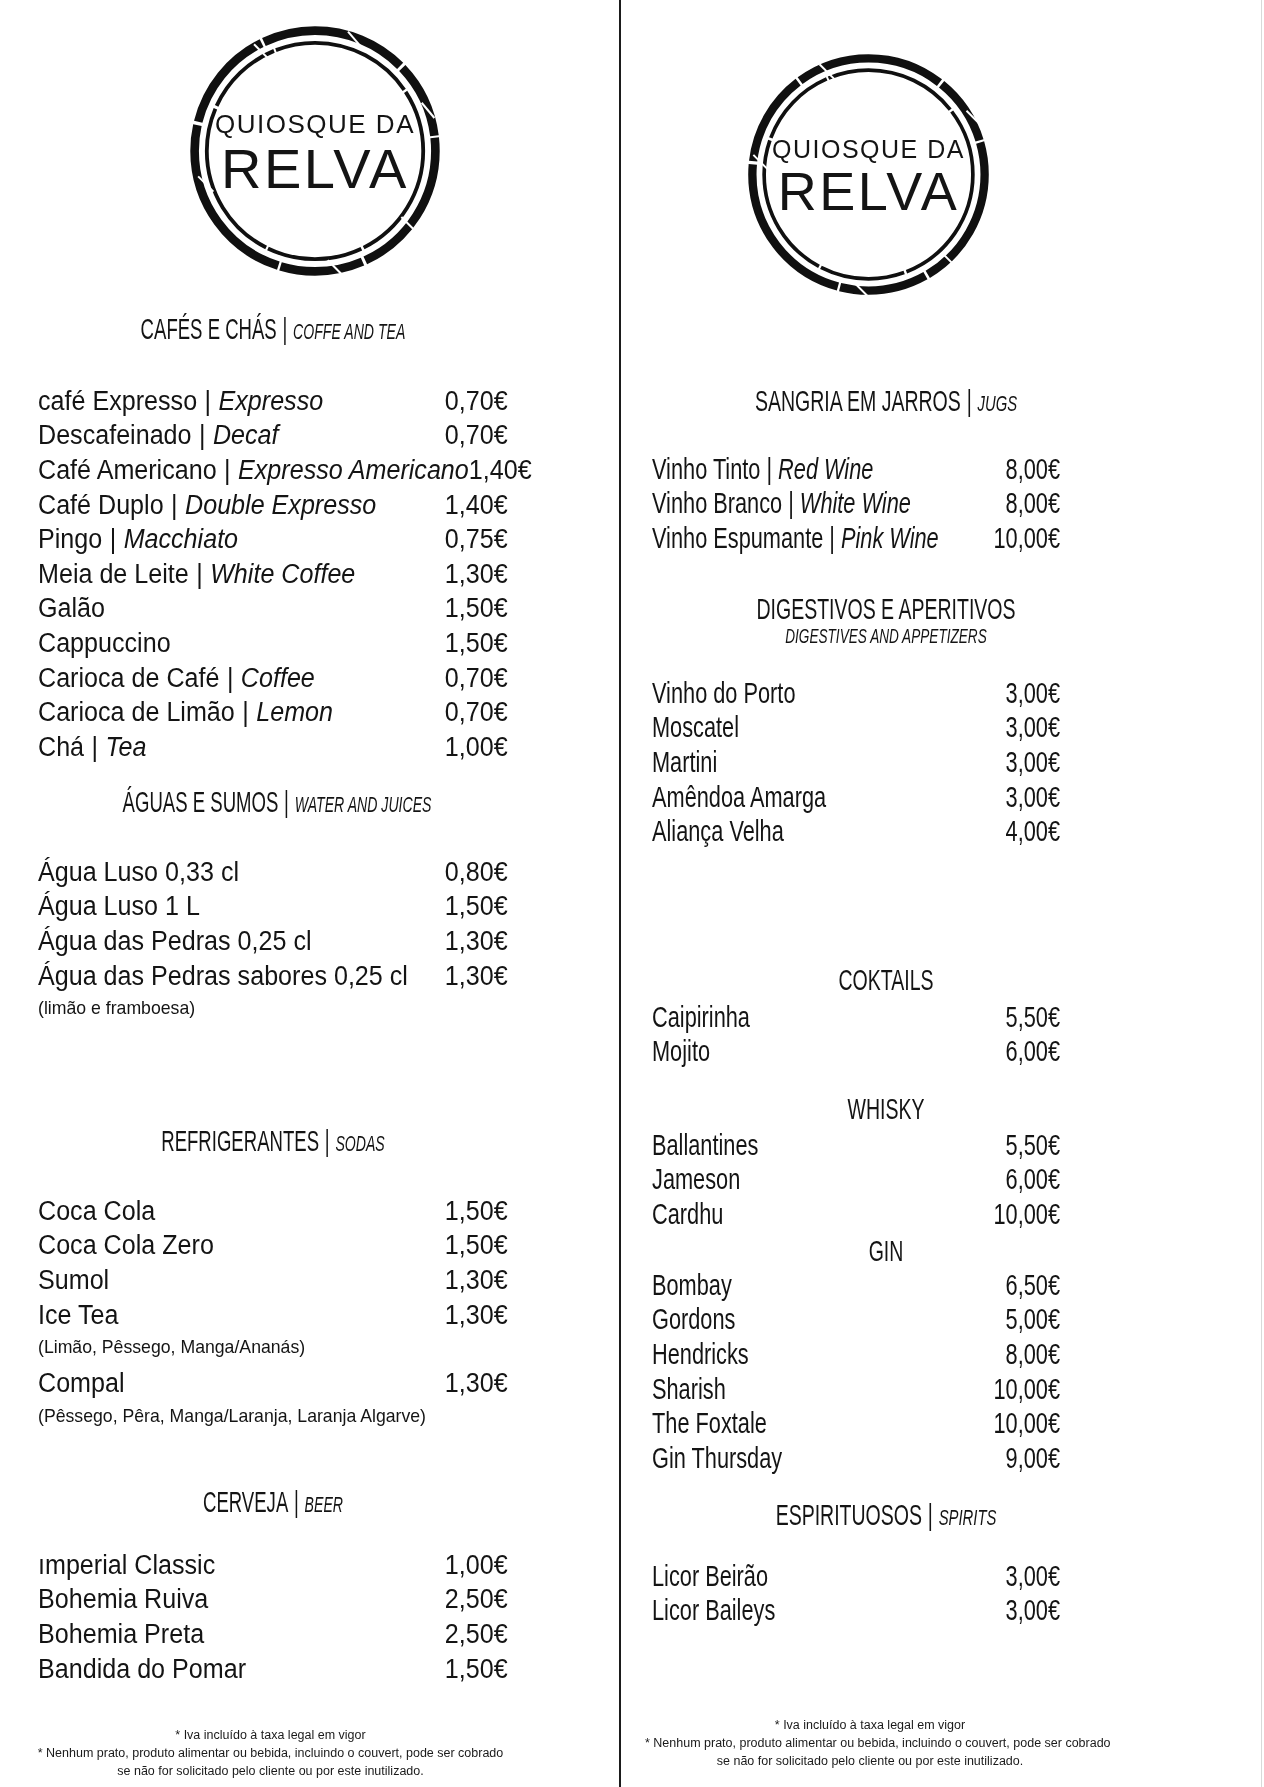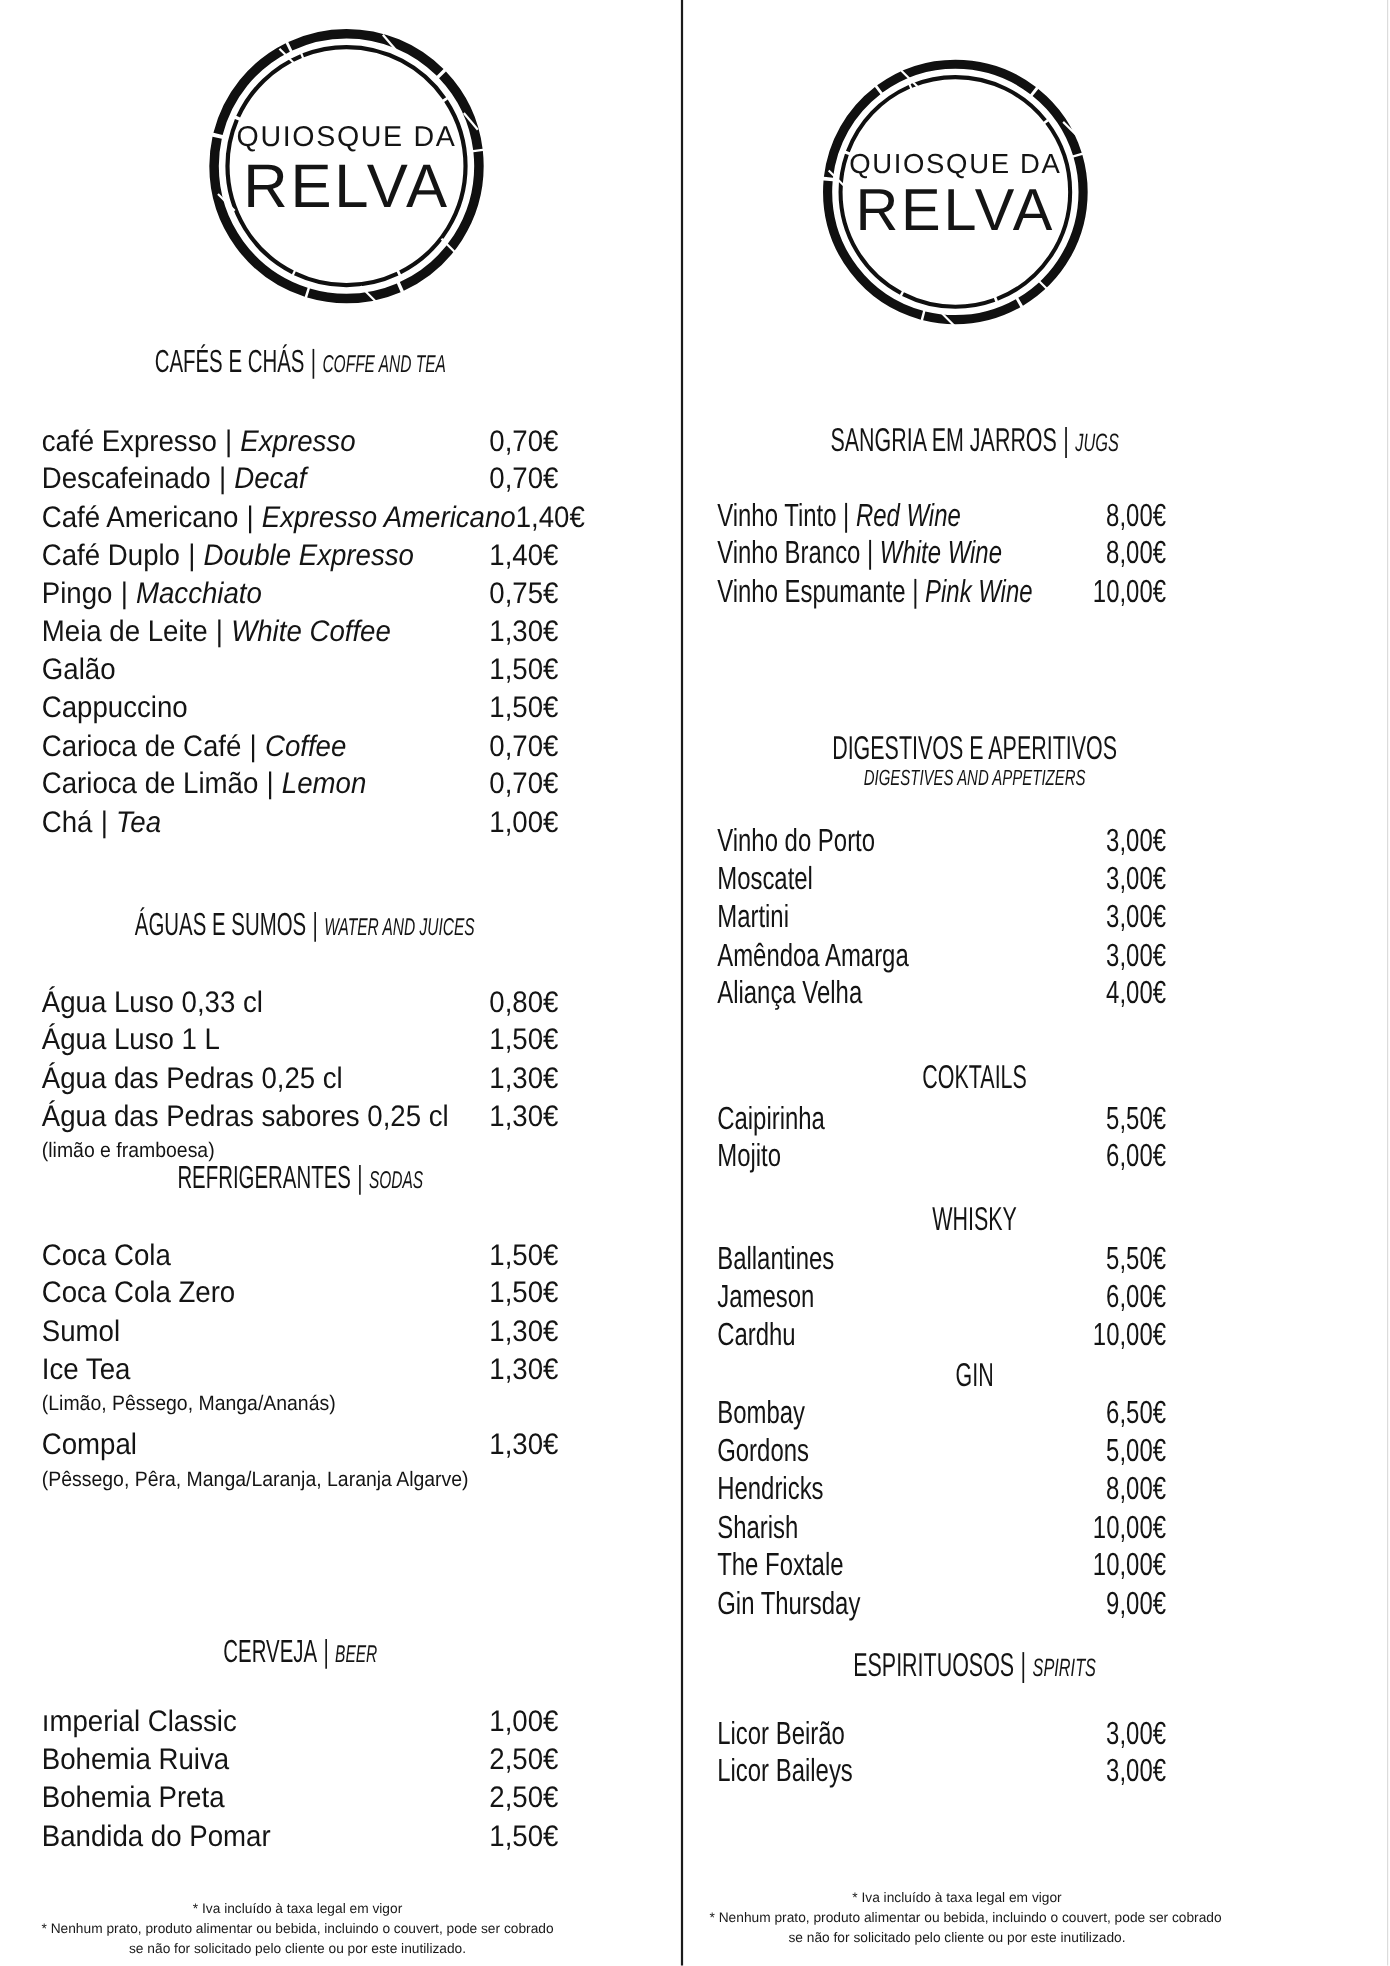--- a/index.html
+++ b/index.html
@@ -187,21 +187,21 @@
   <div class="item">
     <div class="row">
       <span class="nm"><span class="pt">Chá</span><span class="sep"></span><span class="en">Tea</span></span>
       <span class="pr">1,00€</span>
     </div>
 
   </div>
 </div>
   </div>
 
-  <div class="sec left" style="top:826px">
+  <div class="sec left" style="top:787px">
     <div class="hdr">
       <span class="hpt">ÁGUAS E SUMOS</span><span class="hsep"></span><span class="hen">WATER AND JUICES</span>
     </div>
     <div class="items" style="margin-top:38px">
   <div class="item">
     <div class="row">
       <span class="nm"><span class="pt">Água Luso 0,33 cl</span></span>
       <span class="pr">0,80€</span>
     </div>
 
@@ -226,21 +226,21 @@
   <div class="item">
     <div class="row">
       <span class="nm"><span class="pt">Água das Pedras sabores 0,25 cl</span></span>
       <span class="pr">1,30€</span>
     </div>
     <div class="note">(limão e framboesa)</div>
   </div>
 </div>
   </div>
 
-  <div class="sec left" style="top:1056px">
+  <div class="sec left" style="top:1126px">
     <div class="hdr">
       <span class="hpt">REFRIGERANTES</span><span class="hsep"></span><span class="hen">SODAS</span>
     </div>
     <div class="items" style="margin-top:38px">
   <div class="item">
     <div class="row">
       <span class="nm"><span class="pt">Coca Cola</span></span>
       <span class="pr">1,50€</span>
     </div>
 
@@ -343,21 +343,21 @@
   <div class="item">
     <div class="row">
       <span class="nm"><span class="pt">Vinho Espumante</span><span class="sep"></span><span class="en">Pink Wine</span></span>
       <span class="pr">10,00€</span>
     </div>
 
   </div>
 </div>
   </div>
 
-  <div class="sec right" style="top:666px">
+  <div class="sec right" style="top:594px">
     <div class="hdr">
       <span class="hpt">DIGESTIVOS E APERITIVOS</span>
     </div>
     <div class="hsub">DIGESTIVES AND APPETIZERS</div>
     <div class="items" style="margin-top:28px">
   <div class="item">
     <div class="row">
       <span class="nm"><span class="pt">Vinho do Porto</span></span>
       <span class="pr">3,00€</span>
     </div>

